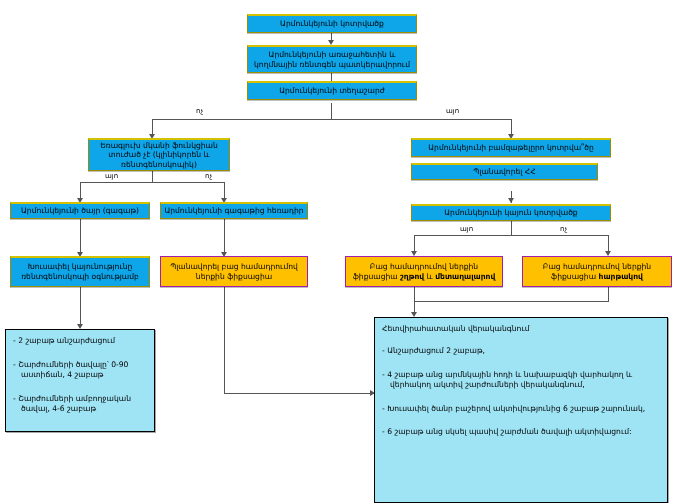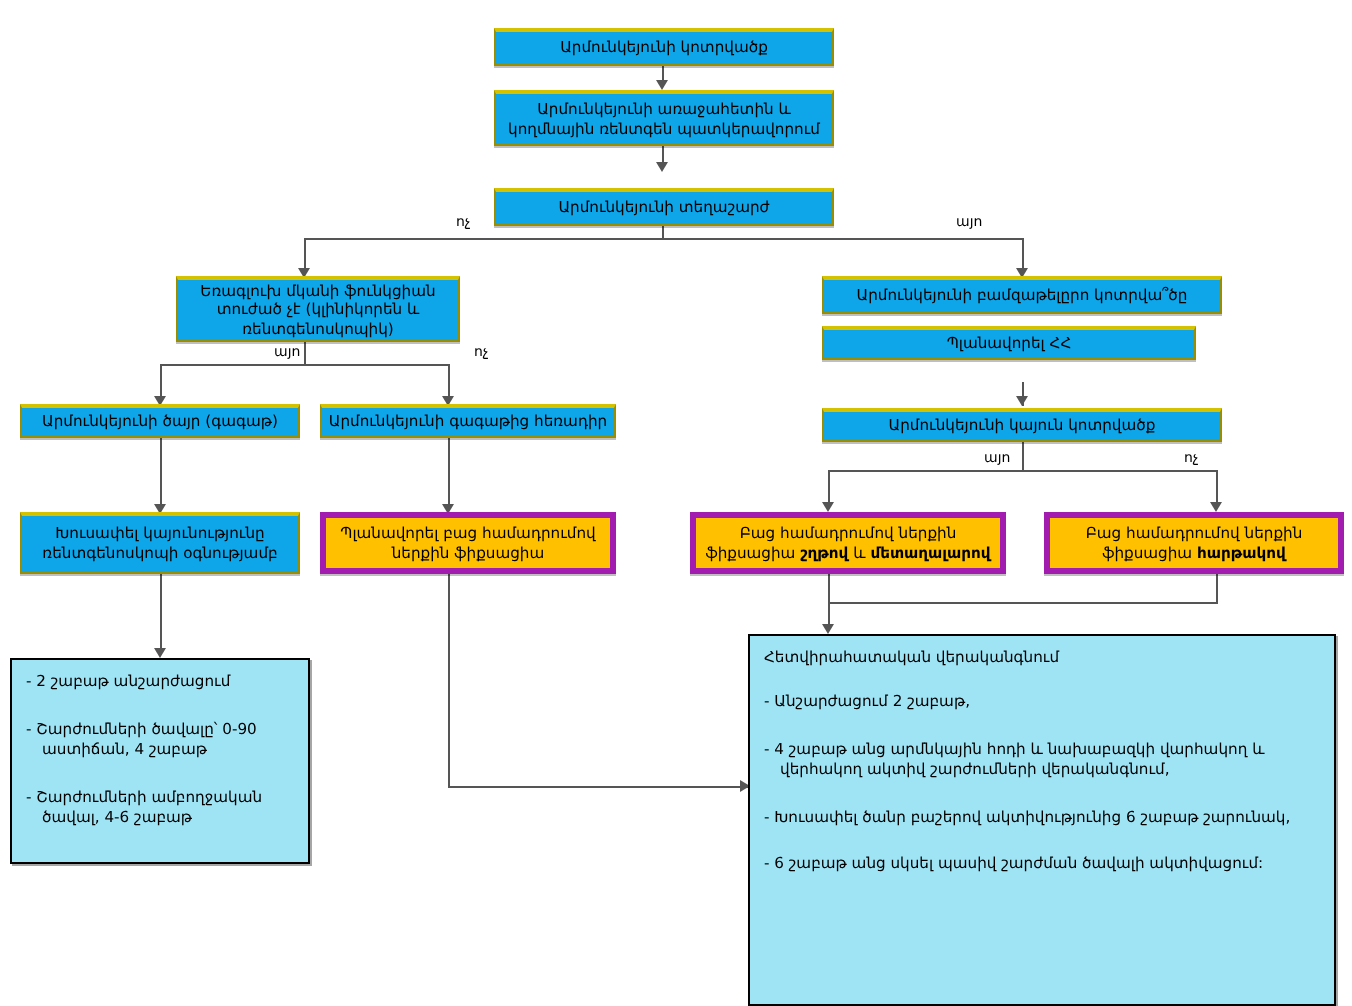--- a/index.html
+++ b/index.html
@@ -28,21 +28,21 @@
     padding: 2px 3px;
   }
   .node.yellow {
     background: #0ea5e9;
     border: 1px solid #9a8d00;
     border-top: 2px solid #d4c200;
     box-shadow: 0 1px 0 rgba(0,0,0,0.25);
   }
   .node.orange {
     background: #ffc000;
-    border: 3px solid #a21caf;
+    border: 1px solid #a21caf;
     box-shadow: 0 1px 0 rgba(0,0,0,0.25);
   }
   .node.cyan {
     background: #9fe4f5;
     border: 1px solid #000000;
     display: block;
     text-align: left;
     padding: 6px 7px;
     box-shadow: 1px 1px 0 rgba(0,0,0,0.35);
   }
@@ -90,21 +90,20 @@
     border-top: 3px solid transparent;
     border-bottom: 3px solid transparent;
     border-left: 5px solid #555555;
   }
   .elabel {
     position: absolute;
     font-size: 7px;
     line-height: 8px;
     color: #000000;
     white-space: nowrap;
-    margin-left: 32px;
   }
 </style>
 </head>
 <body>
 
 <div id="canvas">
 
   <div class="edge v dark" style="left:331px; top:33px; height:8px;"></div>
   <div class="arrow" style="left:328px; top:40px;"></div>
 
@@ -172,21 +171,21 @@
     </span>
   </div>
 
   <div class="node yellow" style="left:247px; top:45px; width:170px; height:28px;">
     <span class="lines">
       <span class="ln">Արմունկեյունի առաջահետին և</span>
       <span class="ln">կողմնային ռենտգեն պատկերավորում</span>
     </span>
   </div>
 
-  <div class="node yellow" style="left:247px; top:94px; width:170px; height:19px;">
+  <div class="node yellow" style="left:247px; top:81px; width:170px; height:19px;">
     <span class="lines">
       <span class="ln">Արմունկեյունի տեղաշարժ</span>
     </span>
   </div>
 
   <div class="node yellow" style="left:88px; top:138px; width:142px; height:33px;">
     <span class="lines">
       <span class="ln">Եռագլուխ մկանի ֆունկցիան</span>
       <span class="ln">տուժած չէ (կլինիկորեն և</span>
       <span class="ln">ռենտգենոսկոպիկ)</span>

